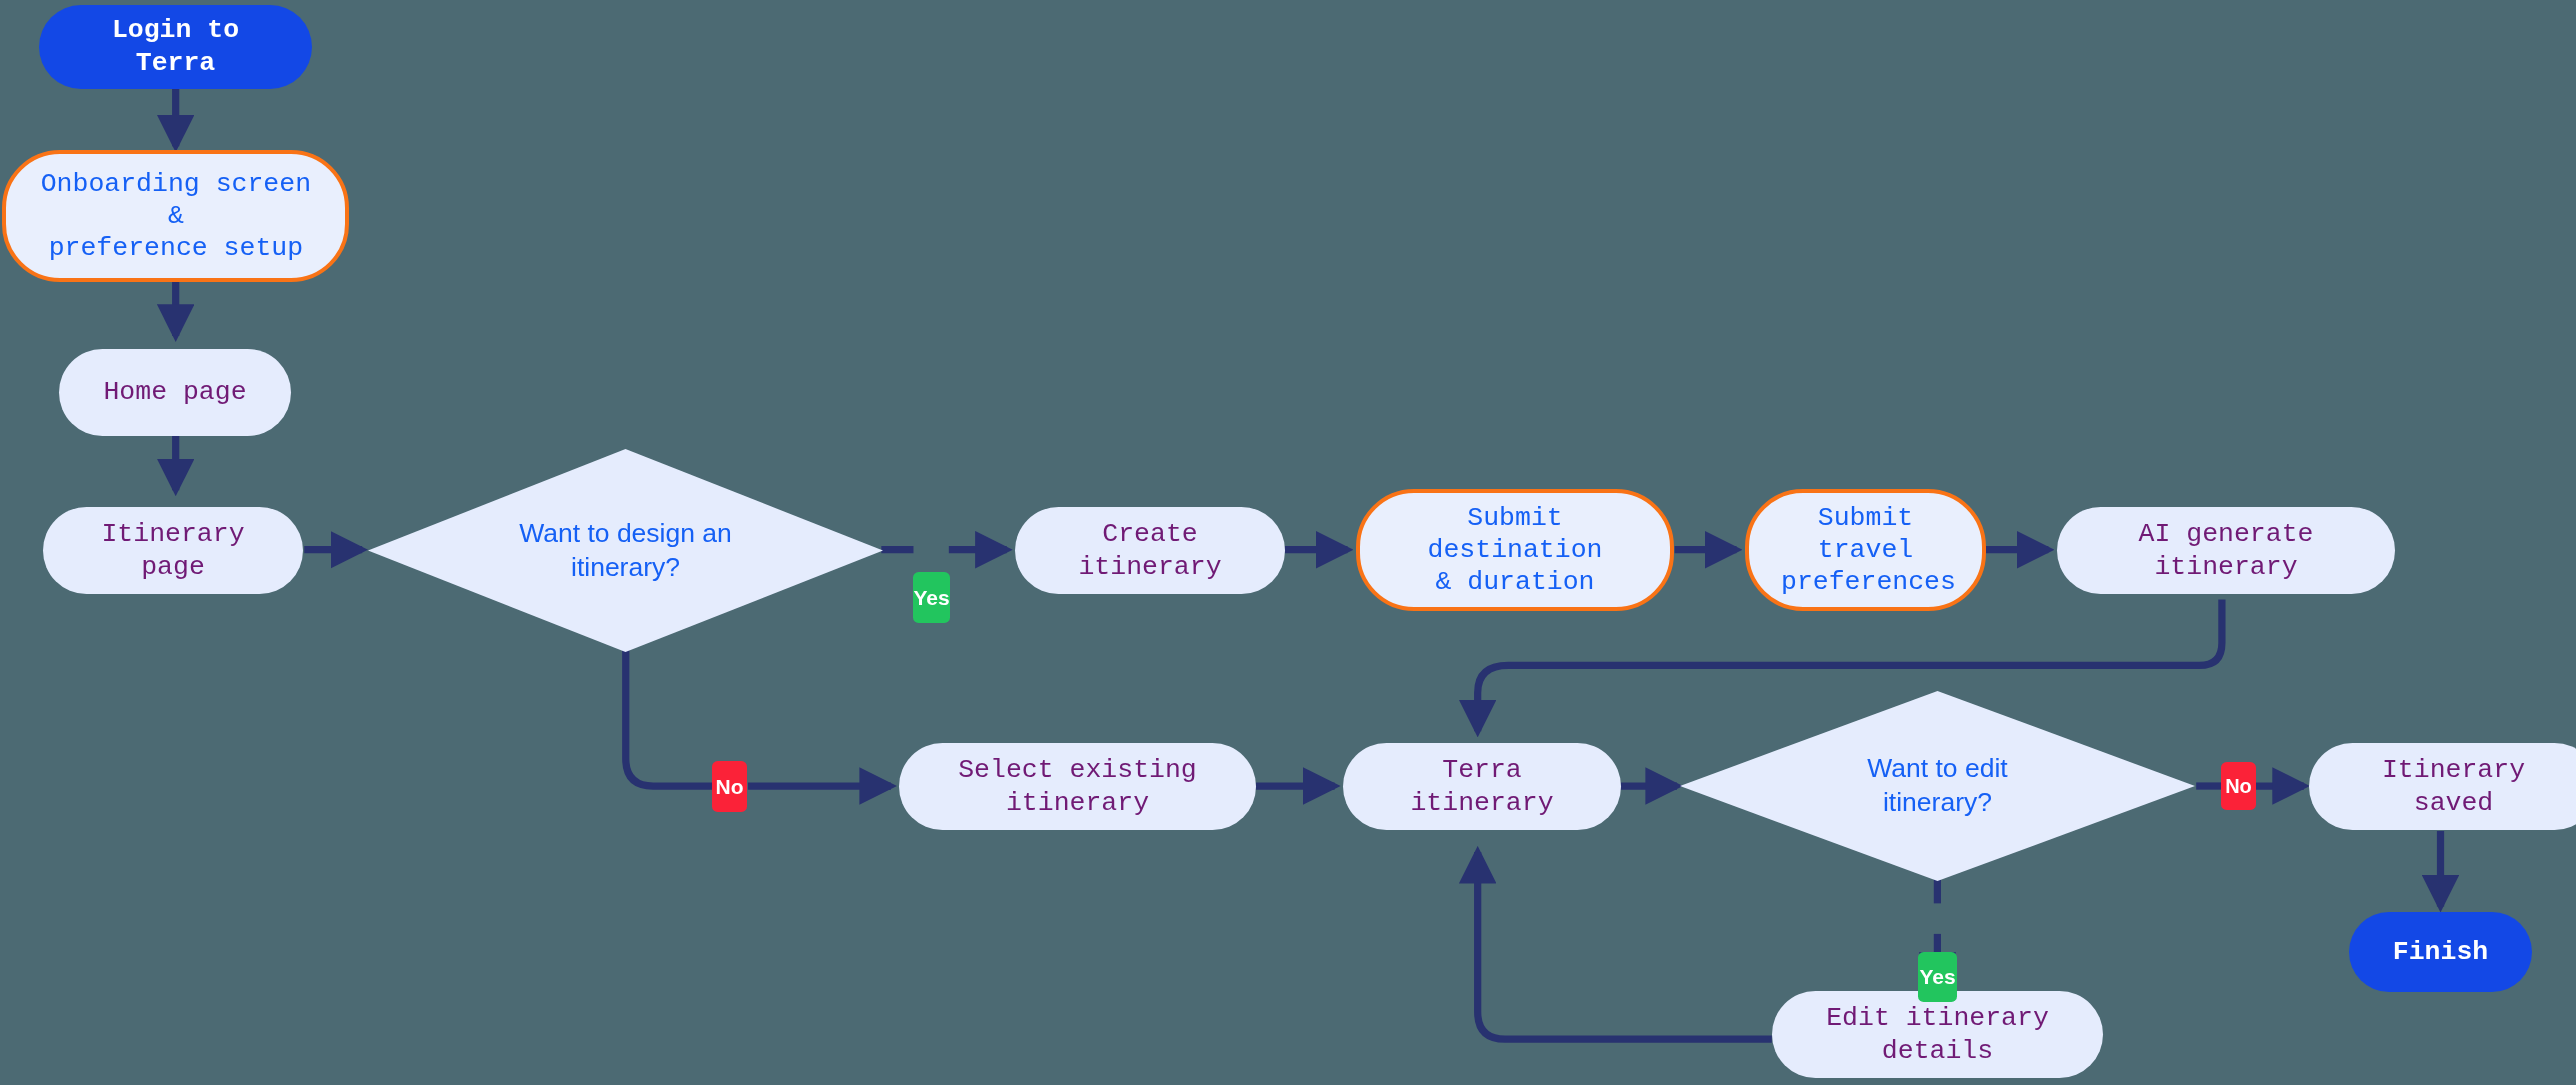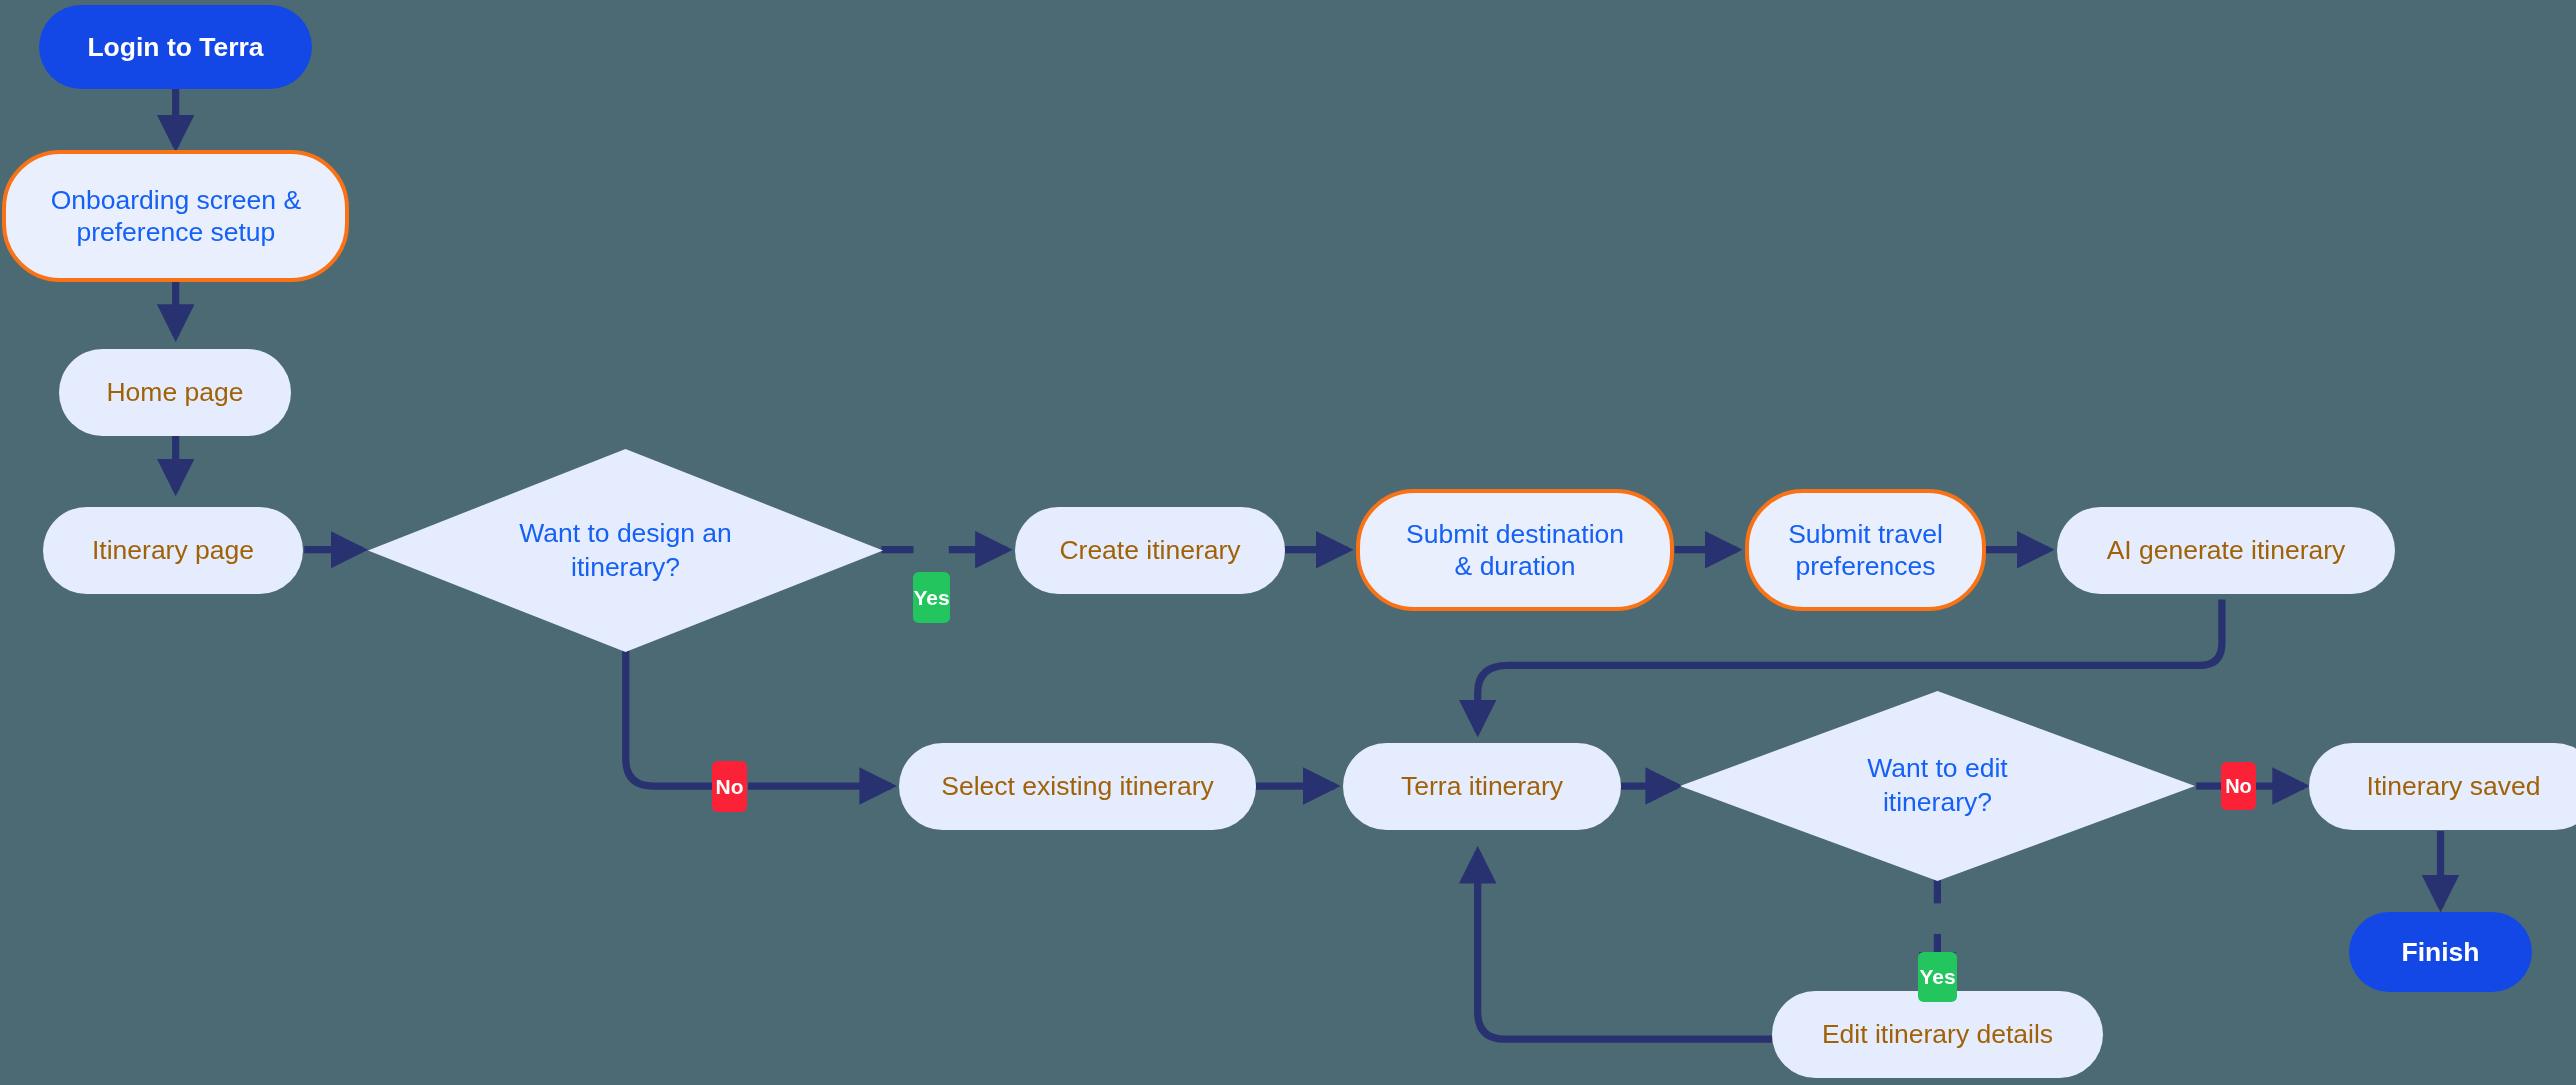--- a/index.html
+++ b/index.html
@@ -31,35 +31,36 @@
     line-height: 1.22;
   }
   .node-terminal {
     background: #1348e6;
     color: #ffffff;
     font-weight: bold;
     border-radius: 803px;
   }
   .node-process {
     background: #e5ecfd;
-    color: #a16207;
+    color: #701a75;
     border-radius: 803px;
   }
   .node-process-outlined {
     background: #e9effd;
     color: #1560f5;
     border: 4px solid #f97316;
     border-radius: 58px;
   }
   .node-label {
     display: block;
     width: 100%;
     padding: 0 32px;
     box-sizing: border-box;
     white-space: pre-line;
+    font-family: Liberation Mono, monospace;
   }
   .diamond {
     position: absolute;
     display: flex;
     align-items: center;
     justify-content: center;
     text-align: center;
     color: #1560f5;
     line-height: 1.28;
   }

